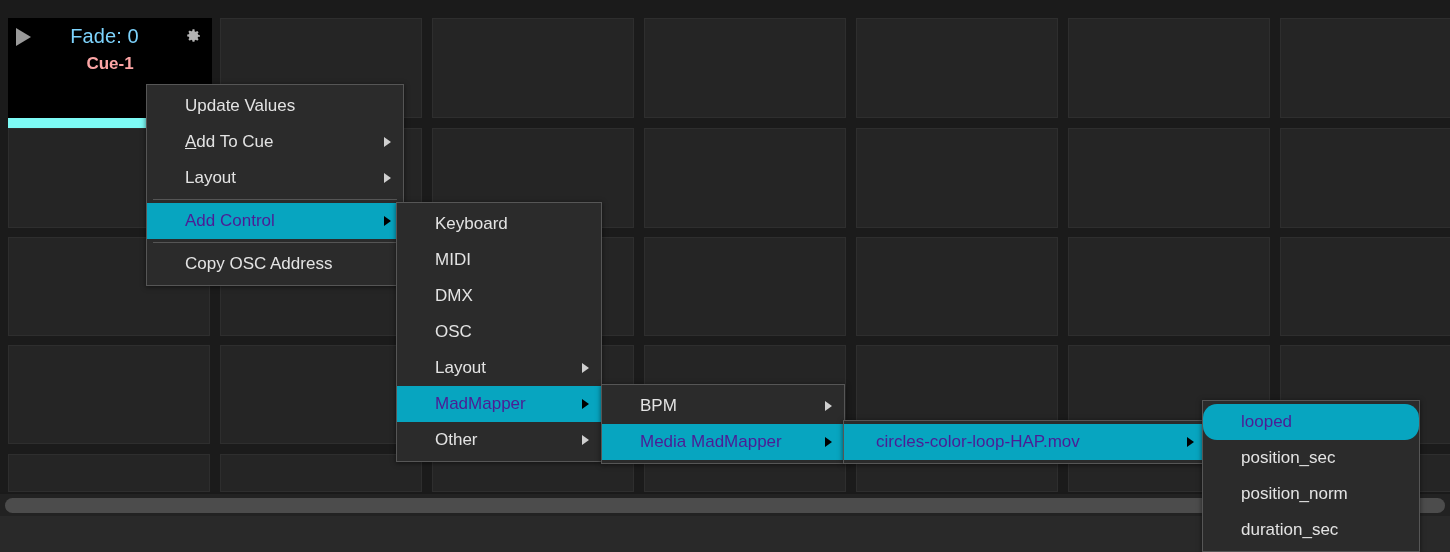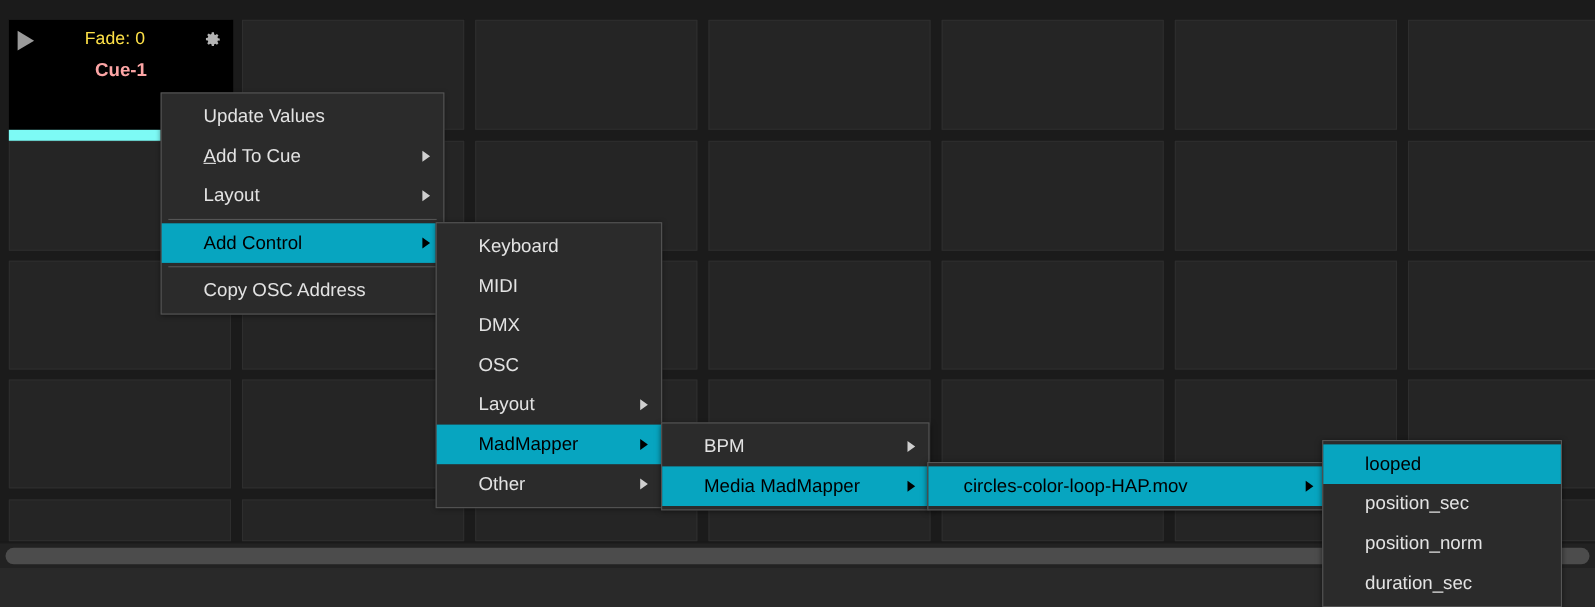--- a/index.html
+++ b/index.html
@@ -61,22 +61,22 @@
     box-sizing: border-box;
   }
   #cue-tile .play-icon {
     width: 0; height: 0;
     border-left: 15px solid #9a9a9a;
     border-top: 9px solid transparent;
     border-bottom: 9px solid transparent;
     margin-top: 2px;
   }
   #cue-tile .fade-label {
-    color: #fde047;
-    font-size: 16px;
+    color: #7dd3fc;
+    font-size: 20px;
     letter-spacing: 0.1px;
     margin-left: -6px;
   }
   #cue-tile .gear-icon {
     width: 18px;
     height: 18px;
     display: block;
     color: #b4b4b4;
   }
   #cue-tile .cue-name {
@@ -138,21 +138,21 @@
     align-items: center;
     height: 36px;
     padding: 0 12px 0 30px;
     color: #e3e3e3;
     font-size: 17px;
     box-sizing: border-box;
     white-space: nowrap;
   }
   .menu-item.highlight {
     background: #07a5c0;
-    color: #000000;
+    color: #4c1d95;
   }
   .menu-item .label { flex: 1 1 auto; }
   .menu-item .label u { text-decoration: underline; }
   .submenu-arrow {
     width: 0; height: 0;
     border-left: 7px solid #cfcfcf;
     border-top: 5px solid transparent;
     border-bottom: 5px solid transparent;
     margin-left: 14px;
     flex: 0 0 auto;
@@ -169,21 +169,21 @@
   #menu-addcontrol { left: 396px; top: 202px; width: 206px; }
   #menu-madmapper { left: 601px; top: 384px; width: 244px; }
   #menu-media { left: 843px; top: 420px; width: 364px; }
   #menu-props { left: 1202px; top: 400px; width: 218px; }
 
   #menu-context .menu-item { padding-left: 38px; }
   #menu-addcontrol .menu-item { padding-left: 38px; }
   #menu-madmapper .menu-item { padding-left: 38px; }
   #menu-media .menu-item { padding-left: 32px; justify-content: space-between; }
   #menu-media .menu-item .label { flex: 0 1 auto; }
-  #menu-props .menu-item { padding-left: 38px; }
+  #menu-props .menu-item { padding-left: 38px; border-radius: 14px; }
 </style>
 </head>
 <body>
 
 <div id="workspace">
   <div class="grid-row" id="grid-row-0" style="top:18px;height:100px;">
       <div class="grid-cell"></div>
       <div class="grid-cell"></div>
       <div class="grid-cell"></div>
       <div class="grid-cell"></div>

